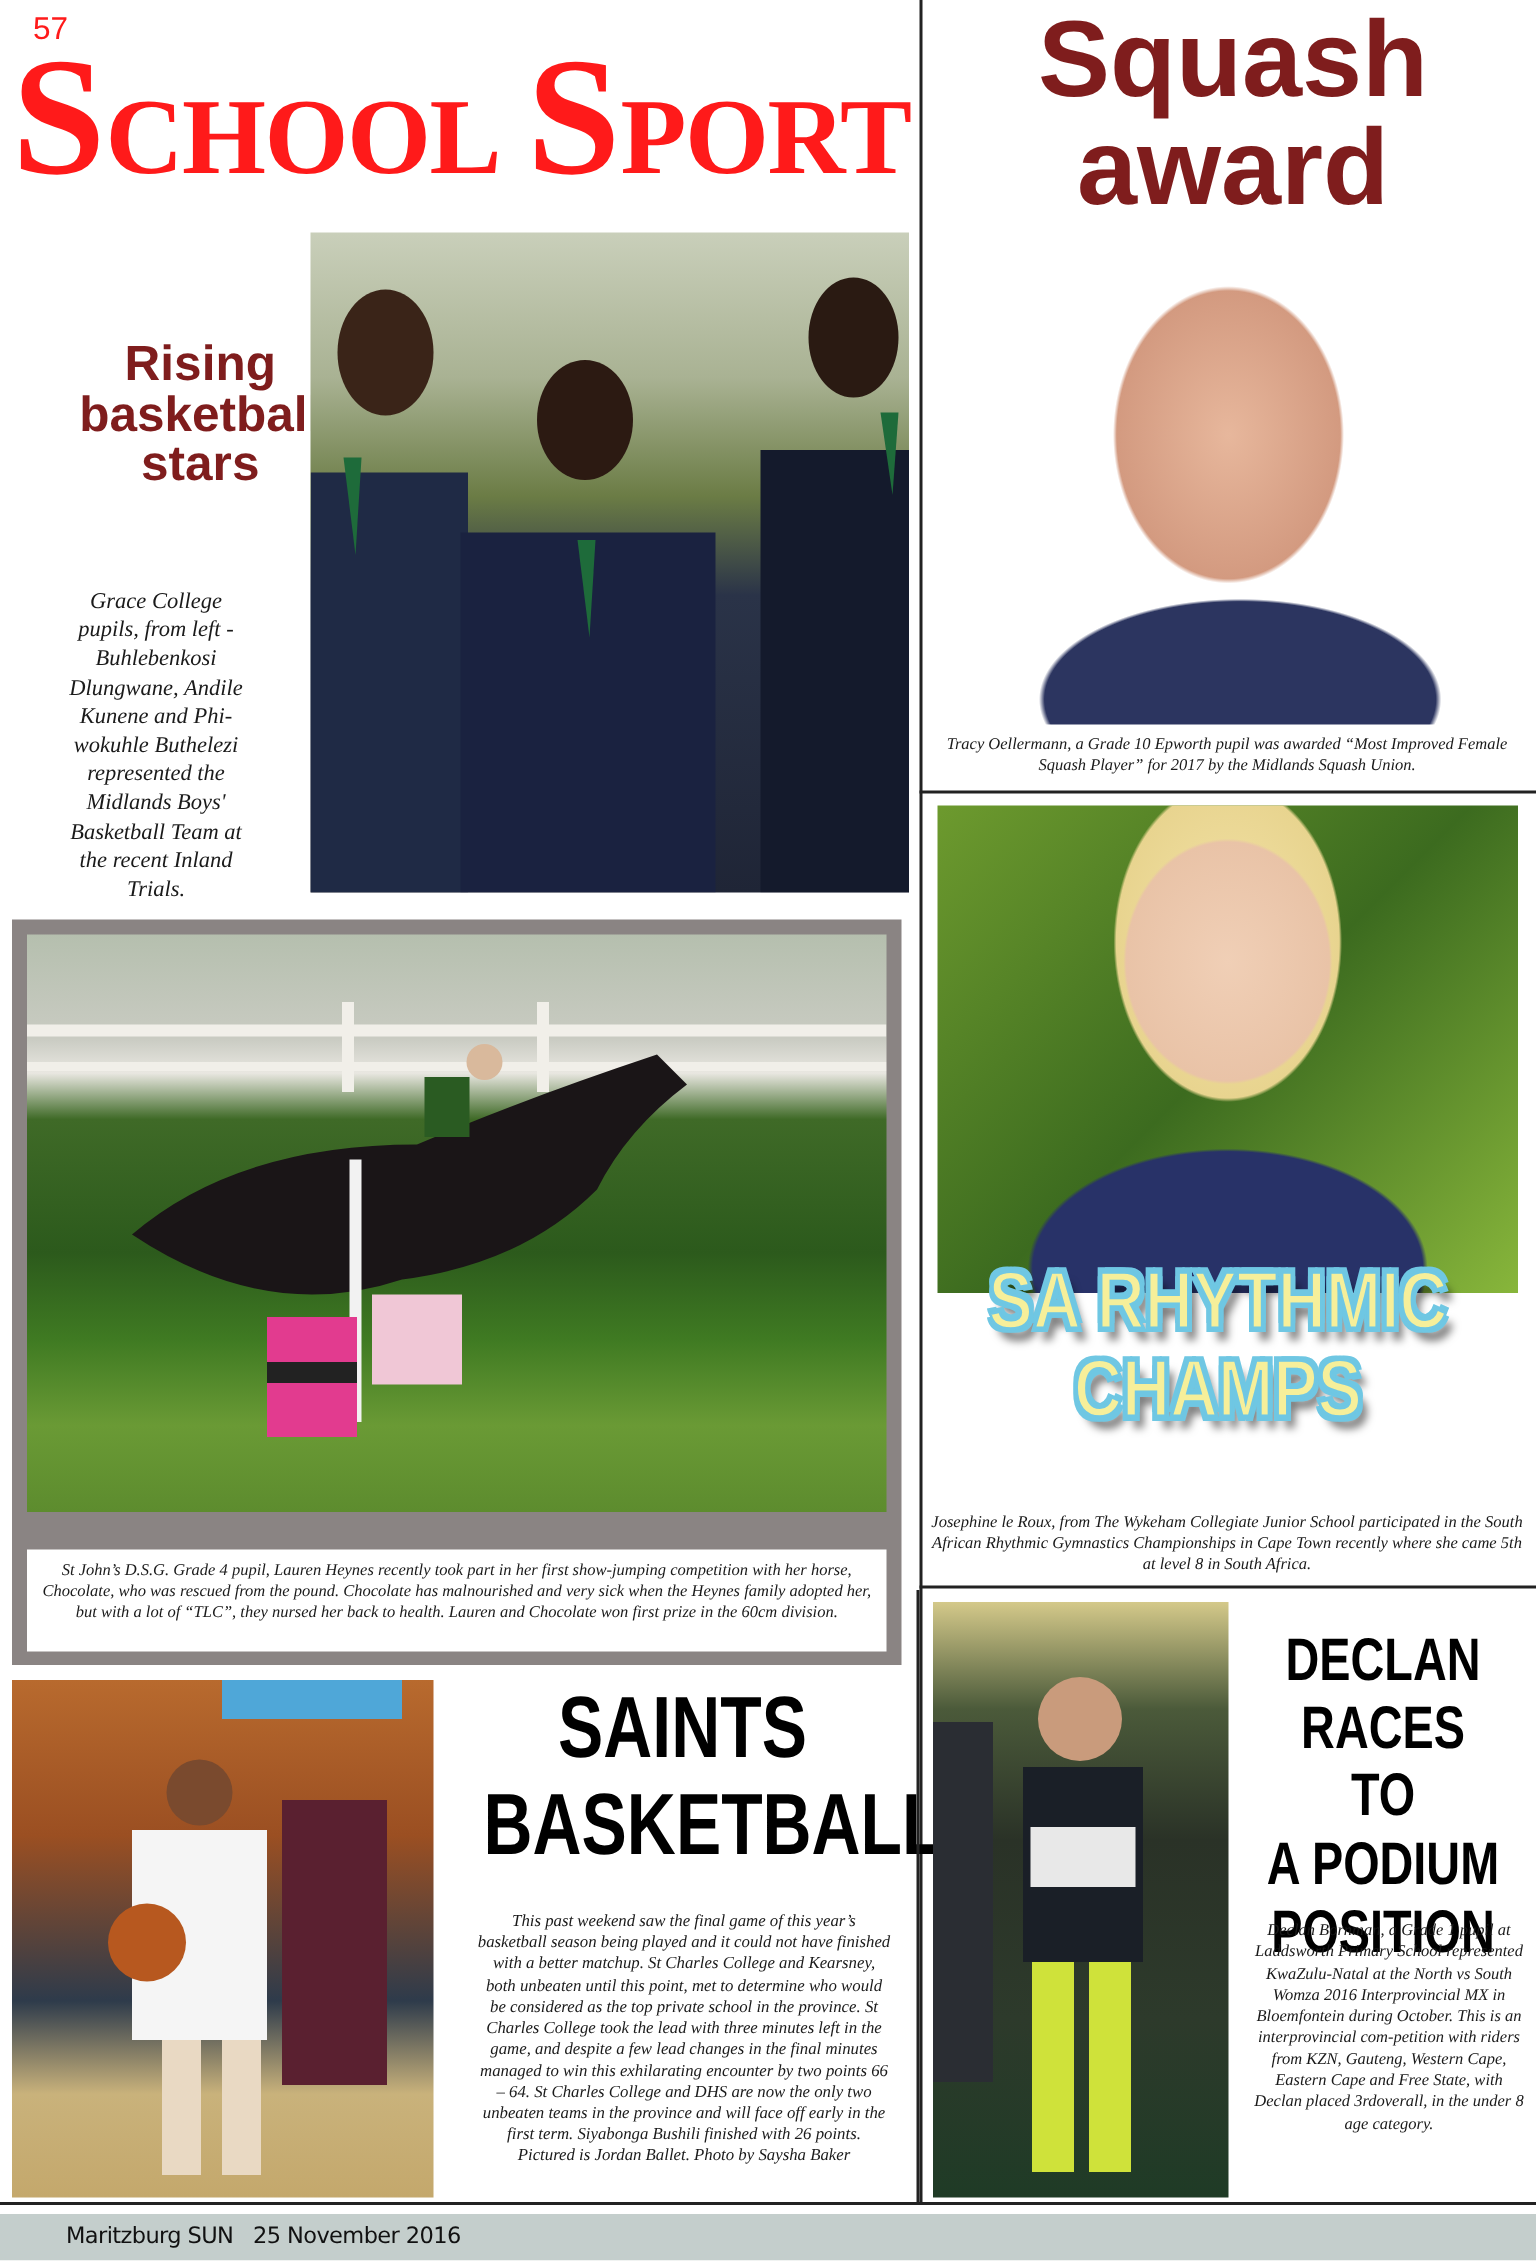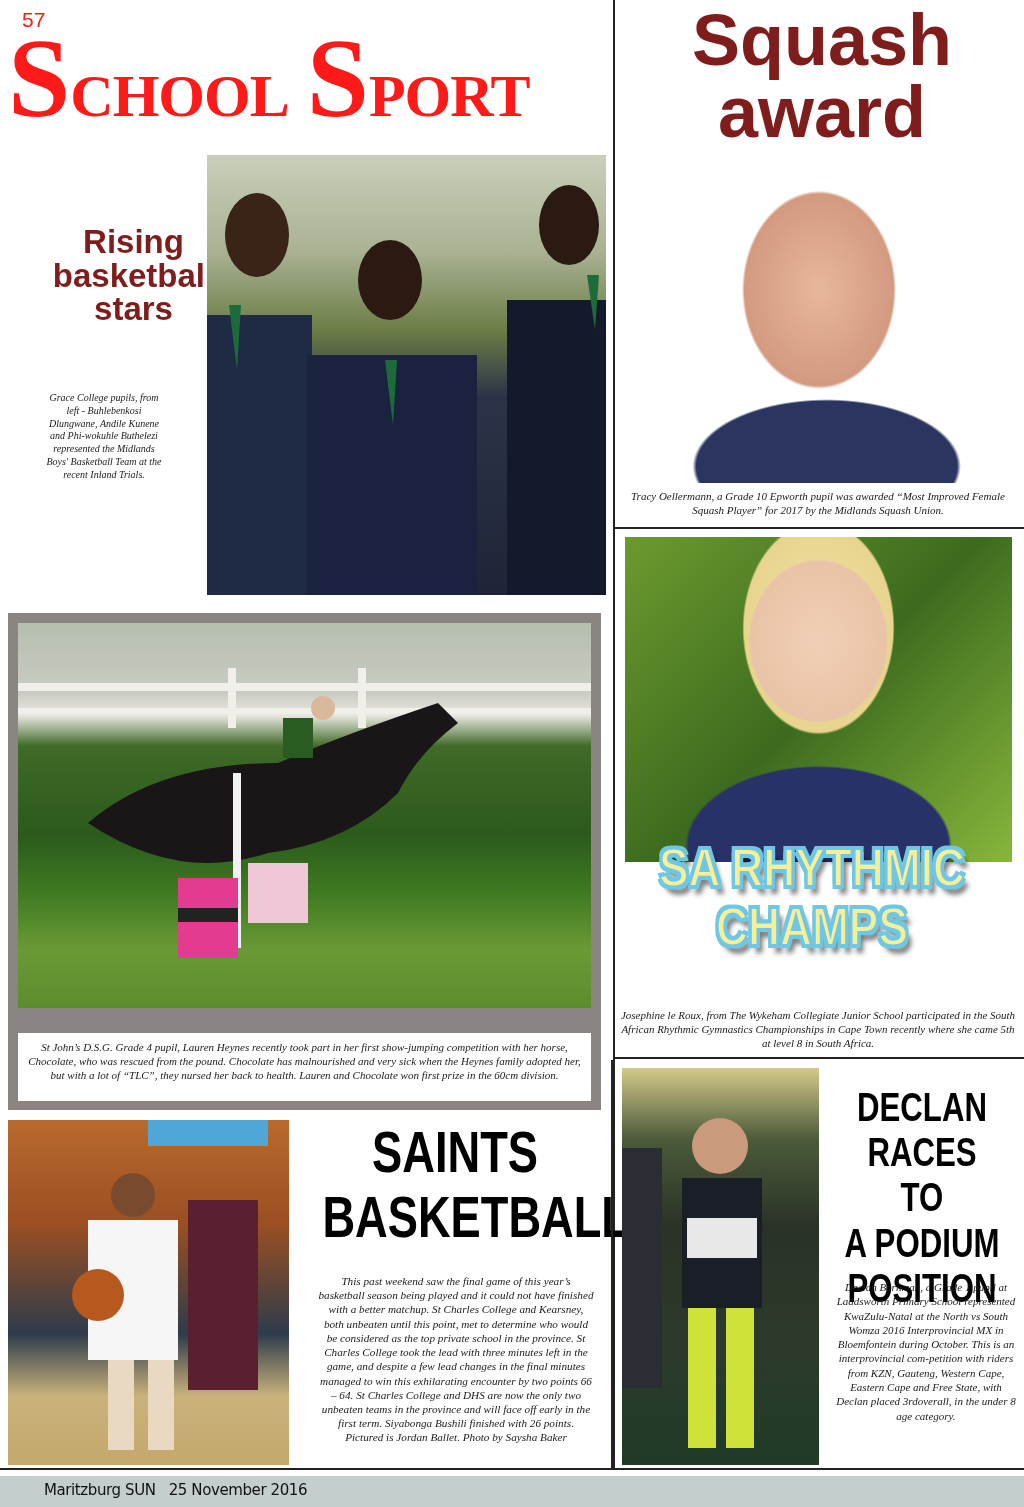--- a/index.html
+++ b/index.html
@@ -3,31 +3,31 @@
 <meta charset="utf-8">
 <style>
   html, body { margin: 0; padding: 0; }
   body { width: 1024px; height: 1507px; position: relative; background: #ffffff; overflow: hidden; font-family: "Liberation Serif", serif; }
   .abs { position: absolute; }
 
   
   .page-num { left: 22px; top: 8px; font-family: "Liberation Sans", sans-serif; color: #ff1a1a; font-size: 21px; }
   .masthead { left: 8px; top: 22px; color: #ff1a1a; font-family: "Liberation Serif", serif; font-weight: bold; white-space: nowrap; line-height: 1; }
   .masthead .big { font-size: 112px; }
-  .masthead .small { font-size: 60px; letter-spacing: -1px; }
+  .masthead .small { font-size: 72px; letter-spacing: -1px; }
 
   
   .vrule { left: 613px; top: 0; width: 2px; height: 1468px; background: #222; }
   .hrule { height: 2px; background: #222; }
 
   
   .headline-sans { font-family: "Liberation Sans", sans-serif; font-weight: bold; text-align: center; color: #7f1d1d; line-height: 1.02; }
   .headline-condensed { font-family: "Liberation Sans", sans-serif; font-weight: bold; text-align: center; color: #000; transform: scaleX(0.78); transform-origin: center top; line-height: 1.12; }
 
-  .caption { font-family: "Liberation Serif", serif; font-style: italic; color: #1a1a1a; text-align: center; font-size: 10px; line-height: 1.28; }
+  .caption { font-family: "Liberation Serif", serif; font-style: italic; color: #1a1a1a; text-align: center; font-size: 15px; line-height: 1.28; }
 
   
   .photo { overflow: hidden; }
   .ph-basket { left: 207px; top: 155px; width: 399px; height: 440px;
     background: linear-gradient(180deg, #c9cfba 0%, #a9b293 22%, #6b7c45 40%, #2a3348 55%, #1f2536 100%); }
   .ph-squash { left: 625px; top: 150px; width: 388px; height: 333px;
     background: radial-gradient(ellipse 32% 48% at 50% 42%, #e7b79c 0%, #d39a80 60%, transparent 62%),
                 radial-gradient(ellipse 48% 28% at 52% 95%, #2c3560 0%, #2c3560 70%, transparent 72%),
                 #ffffff; }
   .ph-rhythmic { left: 625px; top: 537px; width: 387px; height: 325px;

